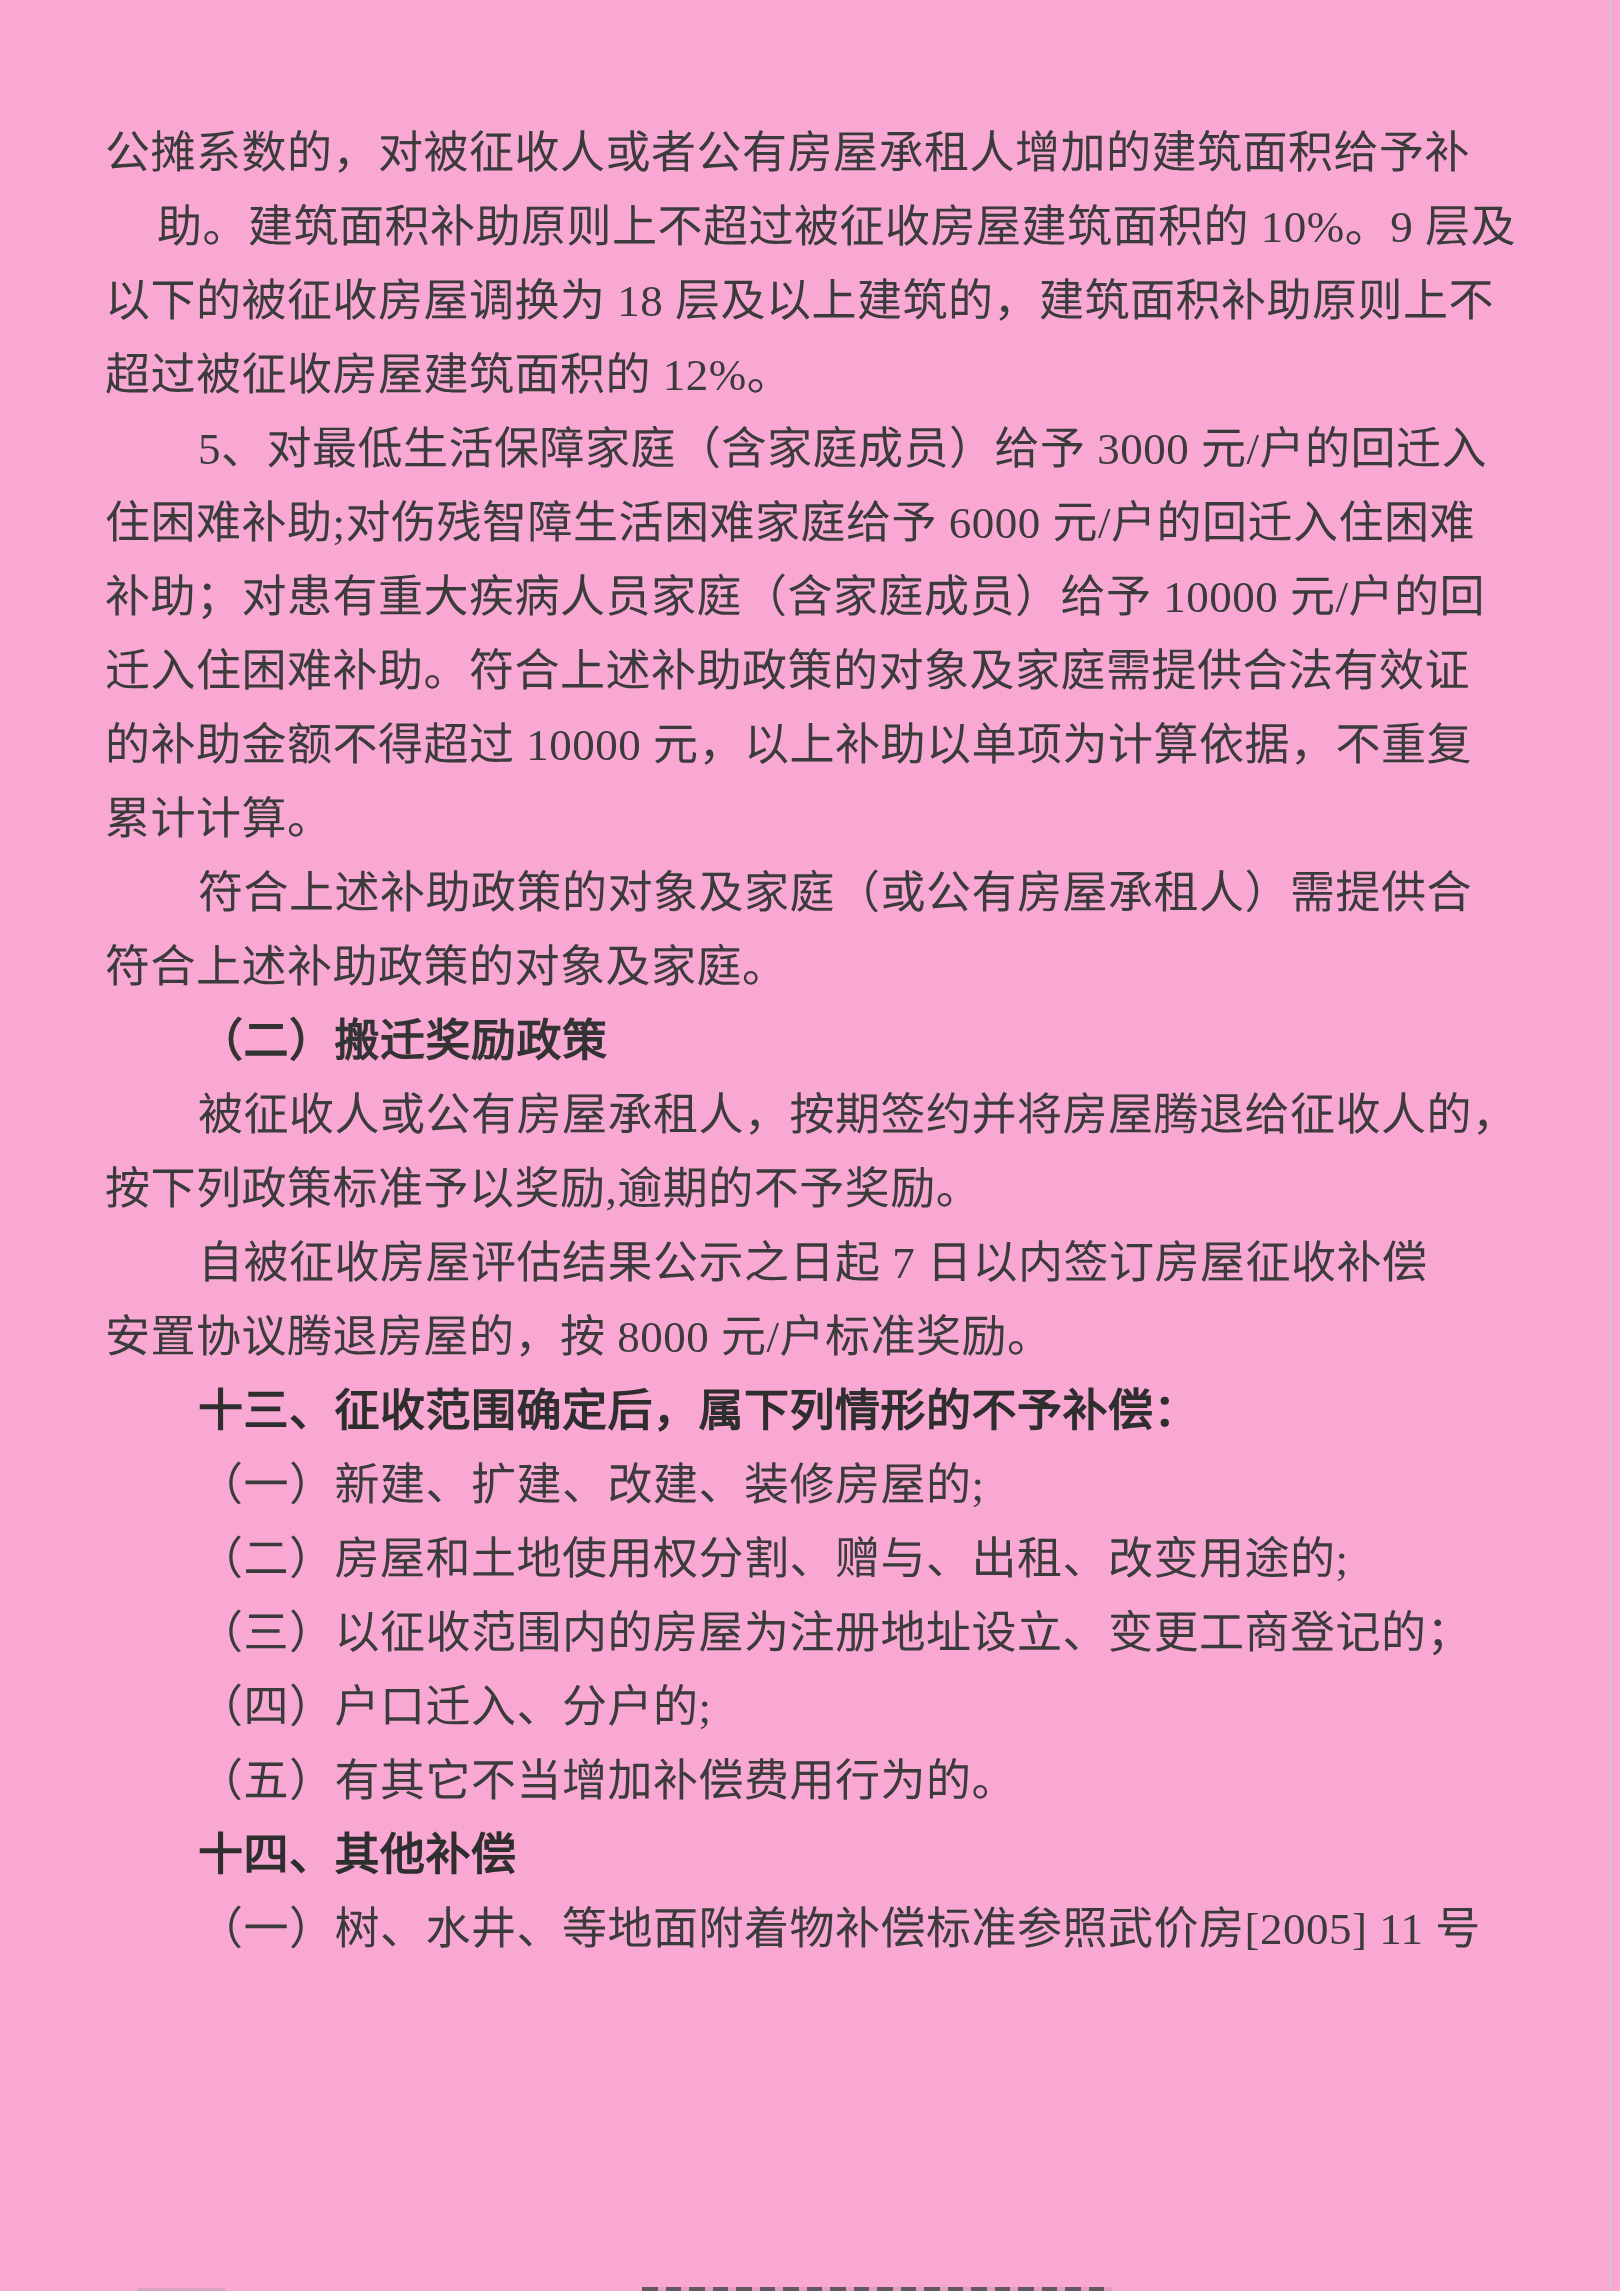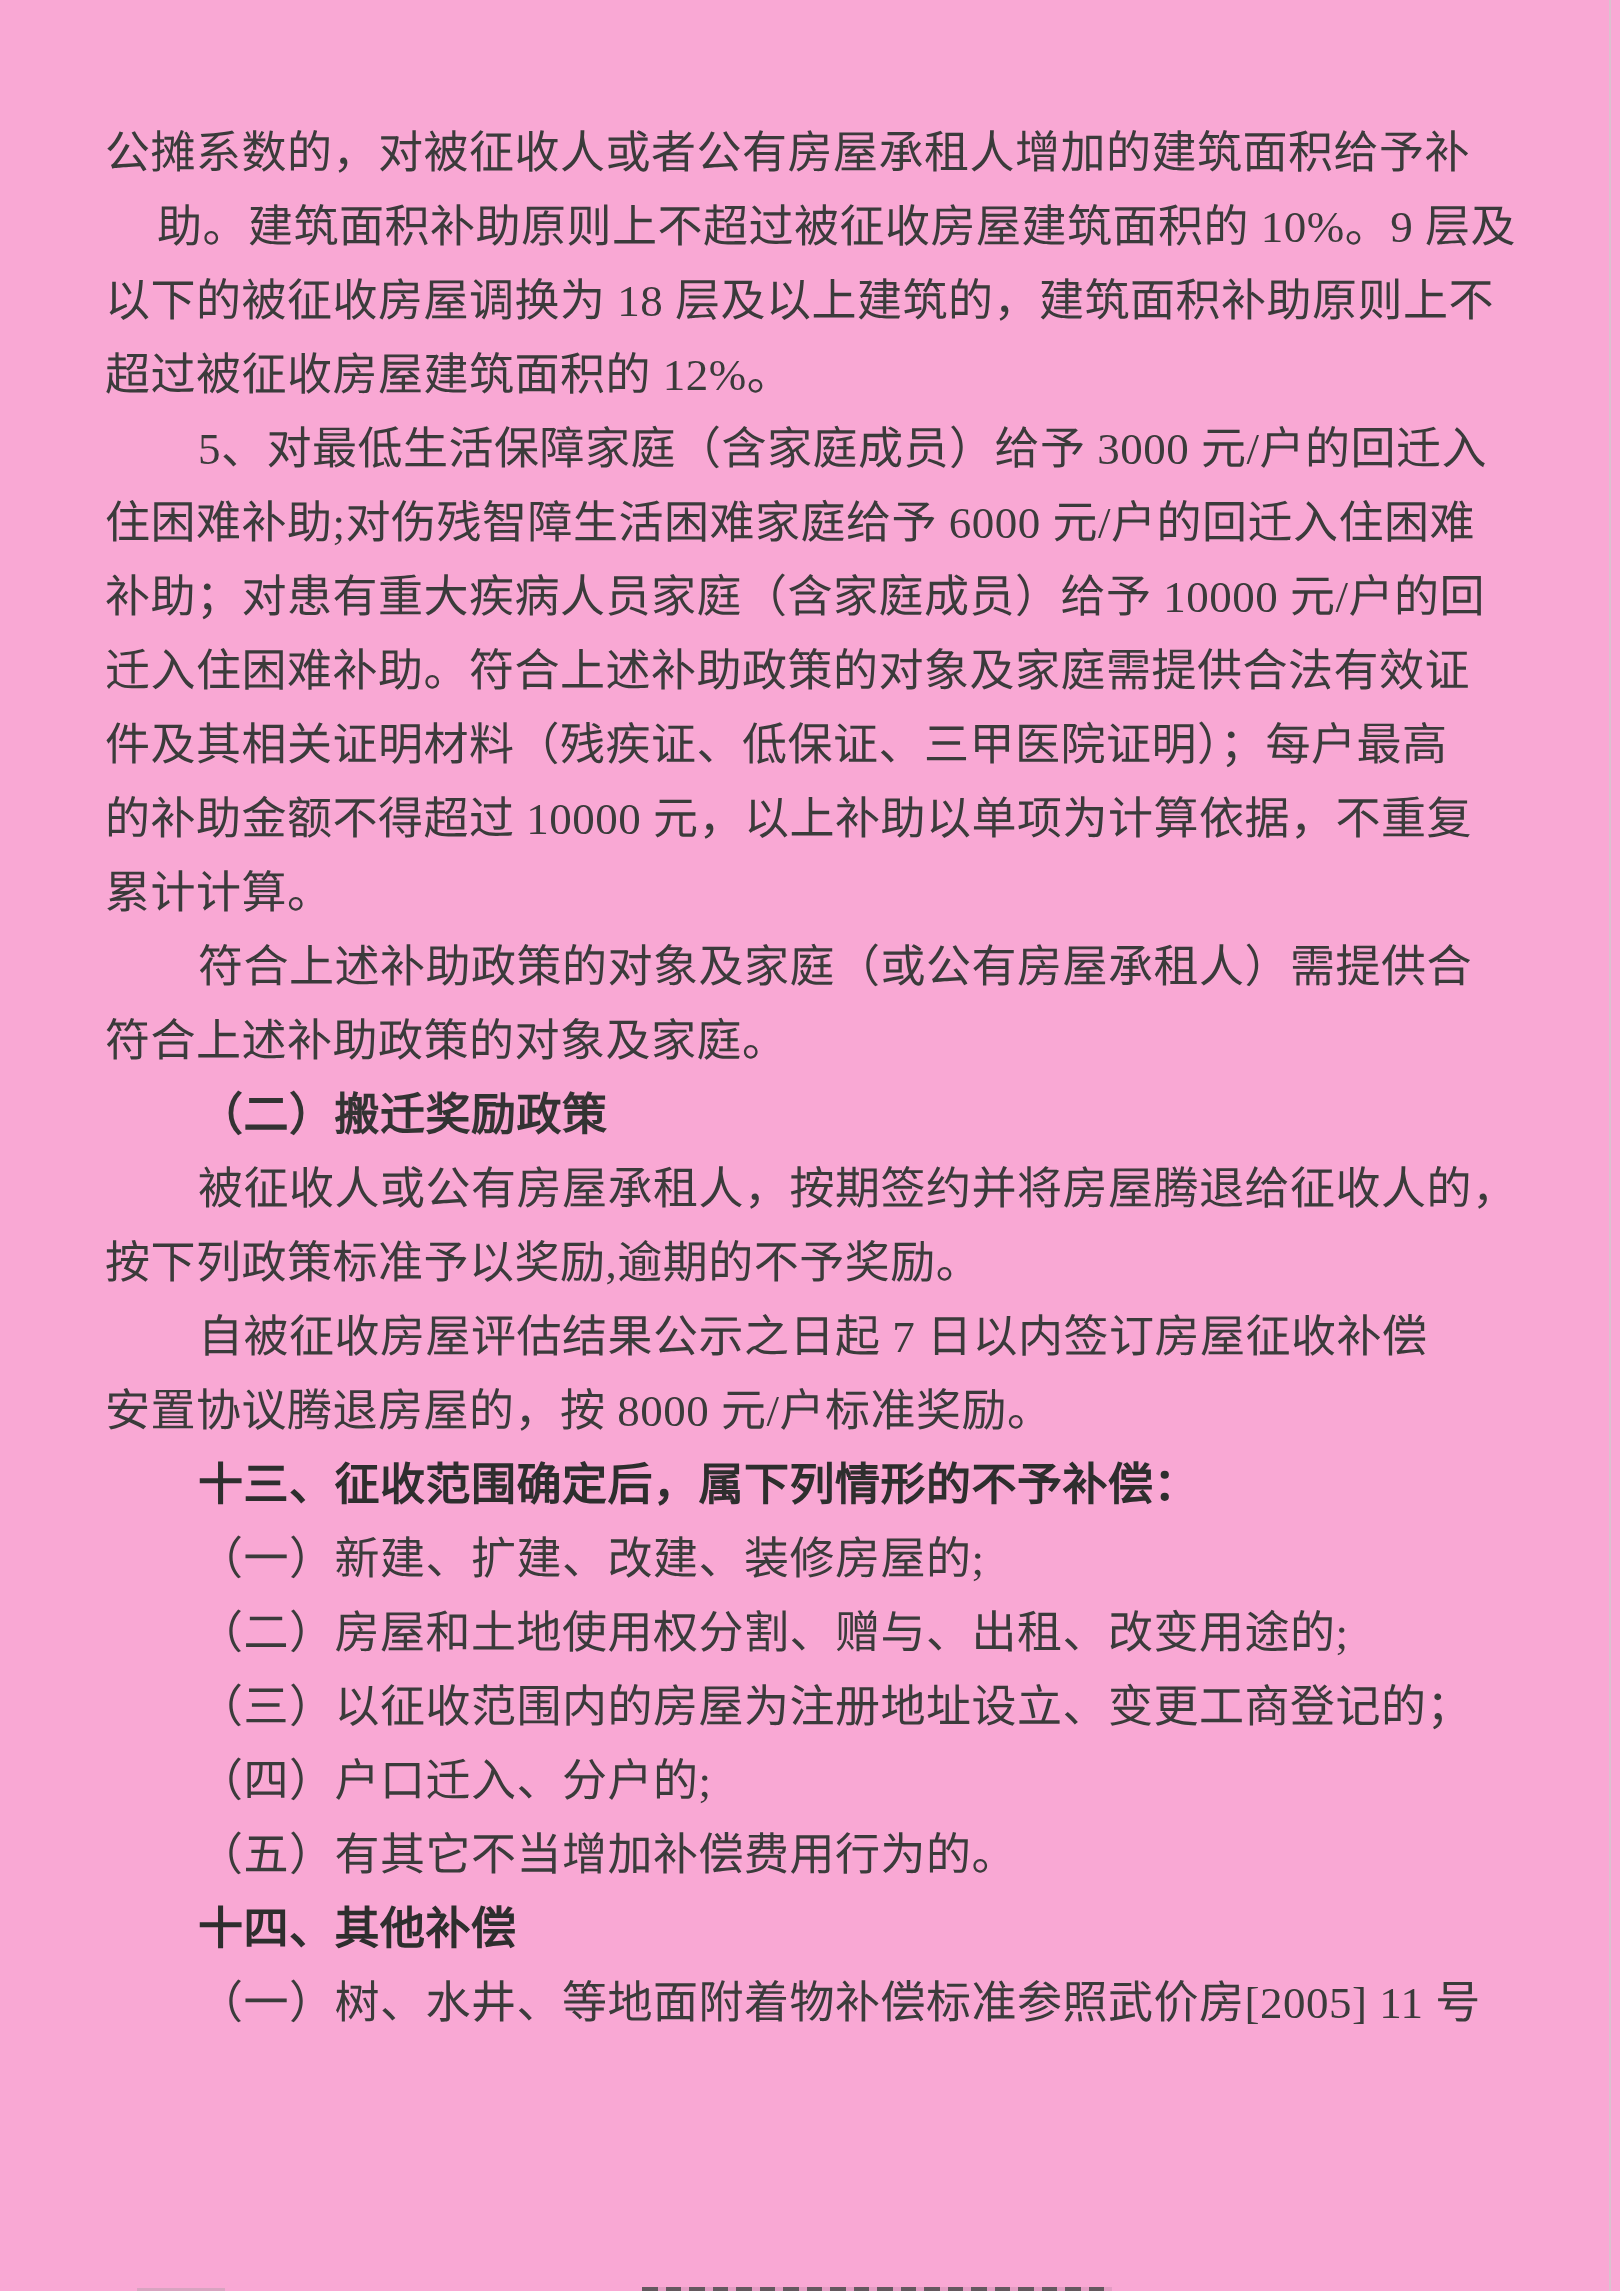--- a/index.html
+++ b/index.html
@@ -83,21 +83,20 @@
   <div class="text-block">
 
   <div class="line" style="color: rgb(59, 59, 59);">公摊系数的，对被征收人或者公有房屋承租人增加的建筑面积给予补</div>
       <div class="line" style="color: rgb(59, 59, 59); text-align: right;">助。建筑面积补助原则上不超过被征收房屋建筑面积的 10%。9 层及</div>
       <div class="line" style="color: rgb(59, 59, 59);">以下的被征收房屋调换为 18 层及以上建筑的，建筑面积补助原则上不</div>
       <div class="line" style="color: rgb(59, 59, 59);">超过被征收房屋建筑面积的 12%。</div>
       <div class="line indent" style="color: rgb(59, 59, 59);">5、对最低生活保障家庭（含家庭成员）给予 3000 元/户的回迁入</div>
       <div class="line" style="color: rgb(59, 59, 59);">住困难补助;对伤残智障生活困难家庭给予 6000 元/户的回迁入住困难</div>
       <div class="line" style="color: rgb(59, 59, 59);">补助；对患有重大疾病人员家庭（含家庭成员）给予 10000 元/户的回</div>
       <div class="line" style="color: rgb(59, 59, 59);">迁入住困难补助。符合上述补助政策的对象及家庭需提供合法有效证</div>
-      <div class="line" style="color: rgb(59, 59, 59);">件及其相关证明材料（残疾证、低保证、三甲医院证明）；每户最高</div>
       <div class="line" style="color: rgb(59, 59, 59);">的补助金额不得超过 10000 元，以上补助以单项为计算依据，不重复</div>
       <div class="line" style="color: rgb(59, 59, 59);">累计计算。</div>
       <div class="line indent" style="color: rgb(59, 59, 59);">符合上述补助政策的对象及家庭（或公有房屋承租人）需提供合</div>
       <div class="line" style="color: rgb(59, 59, 59);">符合上述补助政策的对象及家庭。</div>
       <div class="line indent heading2">（二）搬迁奖励政策</div>
       <div class="line indent" style="color: rgb(59, 59, 59);">被征收人或公有房屋承租人，按期签约并将房屋腾退给征收人的，</div>
       <div class="line" style="color: rgb(59, 59, 59);">按下列政策标准予以奖励,逾期的不予奖励。</div>
       <div class="line indent" style="color: rgb(59, 59, 59);">自被征收房屋评估结果公示之日起 7 日以内签订房屋征收补偿</div>
       <div class="line" style="color: rgb(59, 59, 59);">安置协议腾退房屋的，按 8000 元/户标准奖励。</div>
       <div class="line indent heading1">十三、征收范围确定后，属下列情形的不予补偿：</div>

